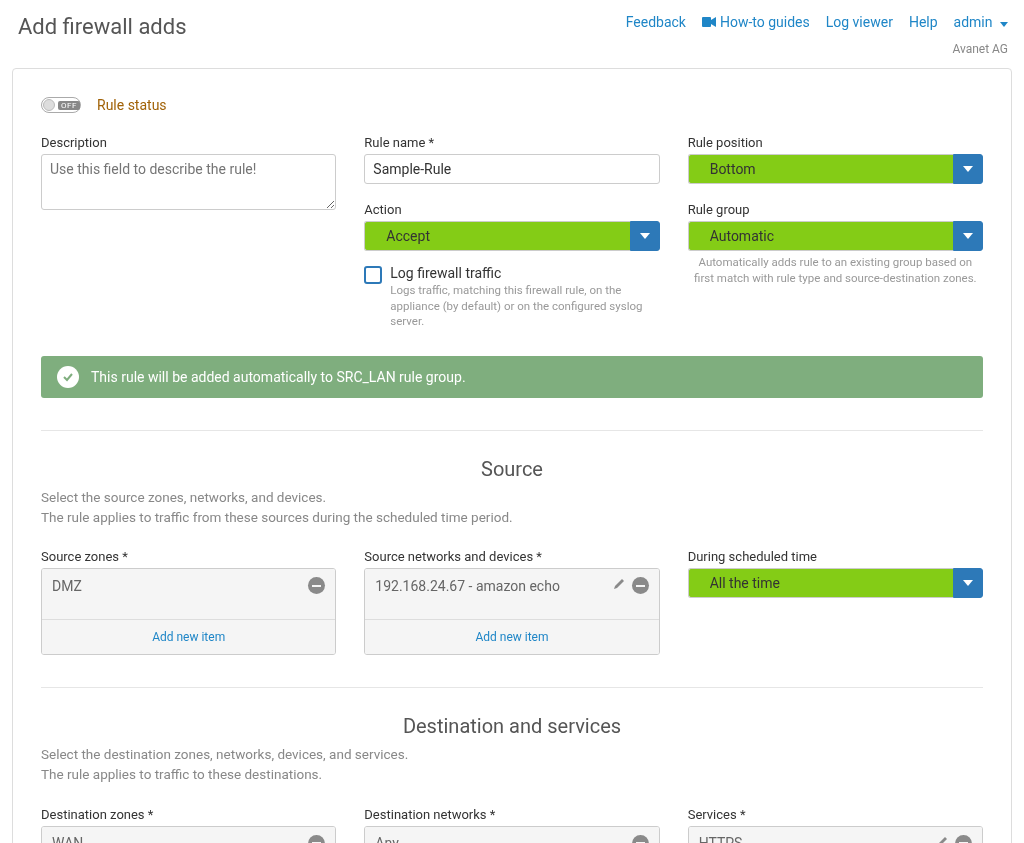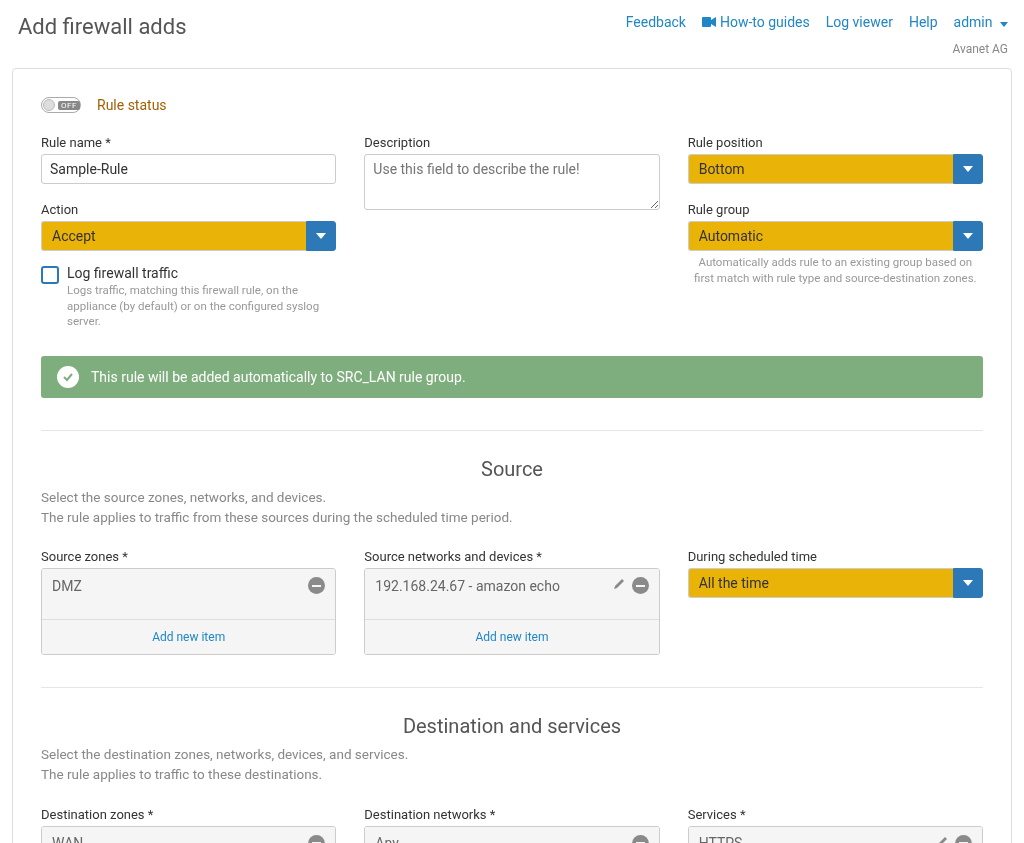--- a/index.html
+++ b/index.html
@@ -47,21 +47,21 @@
   .text-input, textarea {
     width: 100%; border: 1px solid #ccc; border-radius: 3px;
     padding: 6px 8px; font-size: 14px; color: #333; background: #fff;
     font-family: inherit;
   }
   textarea { resize: both; height: 56px; }
 
   .select-wrap { display: flex; width: 100%; }
   .select-display {
     flex: 1; border: 1px solid #ccc; border-right: none; border-radius: 3px 0 0 3px;
-    padding: 6px 10px; background: #eab308; color: #333;
+    padding: 6px 21px; background: #84cc16; color: #333;
   }
   .select-btn {
     width: 30px; border: 1px solid #2d79b8; background: #2d79b8; color: #fff;
     display: flex; align-items: center; justify-content: center; cursor: pointer;
     border-radius: 0 3px 3px 0;
   }
   .select-btn svg { fill: #fff; }
 
   .checkbox-row { display: flex; align-items: flex-start; gap: 8px; margin-top: 14px; }
   .checkbox {
@@ -142,20 +142,25 @@
     <div class="toggle">
       <div class="knob"></div>
       <div class="off-text">OFF</div>
     </div>
     <span class="toggle-label">Rule status</span>
   </div>
 
   <div class="row">
 
     <div class="col">
+      <label class="field-label">Description</label>
+      <textarea placeholder="Use this field to describe the rule!" style=""></textarea>
+    </div>
+
+    <div class="col">
       <label class="field-label req">Rule name</label>
       <input class="text-input" value="Sample-Rule" style="">
 
       <label class="field-label mt-18">Action</label>
       <div class="select-wrap">
         <div class="select-display">Accept</div>
         <div class="select-btn">
           <svg width="10" height="6" viewBox="0 0 10 6">
               <path d="M0 0 L10 0 L5 6 Z"></path>
             </svg>
@@ -165,25 +170,20 @@
       <div class="checkbox-row">
         <div class="checkbox"></div>
         <div class="checkbox-body">
           <div class="cb-label">Log firewall traffic</div>
           <div class="help">Logs traffic, matching this firewall rule, on the appliance (by default) or on the configured syslog server.</div>
         </div>
       </div>
     </div>
 
     <div class="col">
-      <label class="field-label">Description</label>
-      <textarea placeholder="Use this field to describe the rule!" style=""></textarea>
-    </div>
-
-    <div class="col">
       <label class="field-label">Rule position</label>
       <div class="select-wrap">
         <div class="select-display">Bottom</div>
         <div class="select-btn">
           <svg width="10" height="6" viewBox="0 0 10 6">
               <path d="M0 0 L10 0 L5 6 Z"></path>
             </svg>
         </div>
       </div>
 

